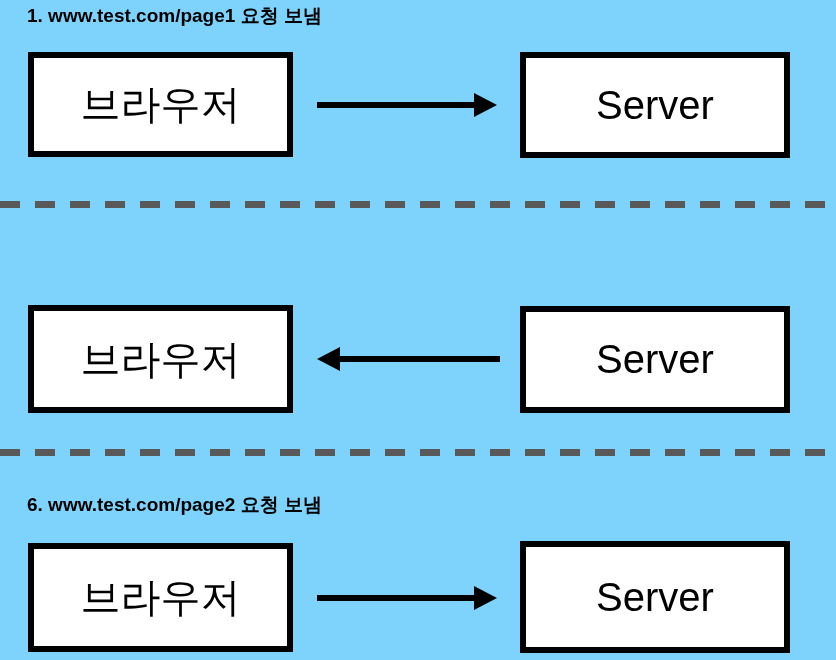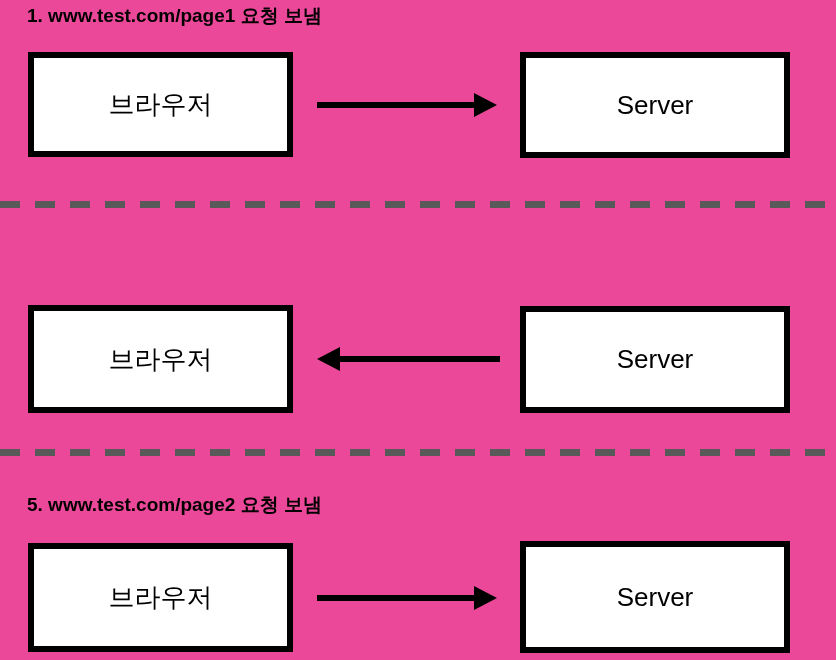--- a/index.html
+++ b/index.html
@@ -4,21 +4,21 @@
 <style>
   html, body {
     margin: 0;
     padding: 0;
     background: #ffffff;
   }
   .canvas {
     position: relative;
     width: 836px;
     height: 660px;
-    background: #ec4899;
+    background: #7dd3fc;
     font-family: "Liberation Sans", "DejaVu Sans", sans-serif;
     color: #000000;
     overflow: hidden;
   }
   .step-label {
     position: absolute;
     font-size: 19px;
     font-weight: 700;
     letter-spacing: 0px;
     white-space: nowrap;
@@ -31,21 +31,21 @@
   .node-box {
     position: absolute;
     box-sizing: border-box;
     border: 6px solid #000000;
     background: #ffffff;
     display: flex;
     align-items: center;
     justify-content: center;
   }
   .node-box span {
-    font-size: 26px;
+    font-size: 40px;
     font-weight: 400;
     white-space: nowrap;
   }
   .browser-1 { left: 28px;  top: 52px;  width: 265px; height: 105px; }
   .server-1  { left: 520px; top: 52px;  width: 270px; height: 106px; }
   .browser-2 { left: 28px;  top: 305px; width: 265px; height: 108px; }
   .server-2  { left: 520px; top: 306px; width: 270px; height: 107px; }
   .browser-3 { left: 28px;  top: 543px; width: 265px; height: 109px; }
   .server-3  { left: 520px; top: 541px; width: 270px; height: 112px; }
 
@@ -115,21 +115,21 @@
   <div class="arrow left arrow-2">
     <div class="line"></div>
     <div class="head"></div>
   </div>
   <div class="node-box server-2">
     <span>Server</span>
   </div>
 
   <div class="divider divider-2"></div>
 
-  <div class="step-label label-3">5. www.test.com/page2 요청 보냄</div>
+  <div class="step-label label-3">6. www.test.com/page2 요청 보냄</div>
   <div class="node-box browser-3">
     <span>브라우저</span>
   </div>
   <div class="arrow right arrow-3">
     <div class="line"></div>
     <div class="head"></div>
   </div>
   <div class="node-box server-3">
     <span>Server</span>
   </div>

